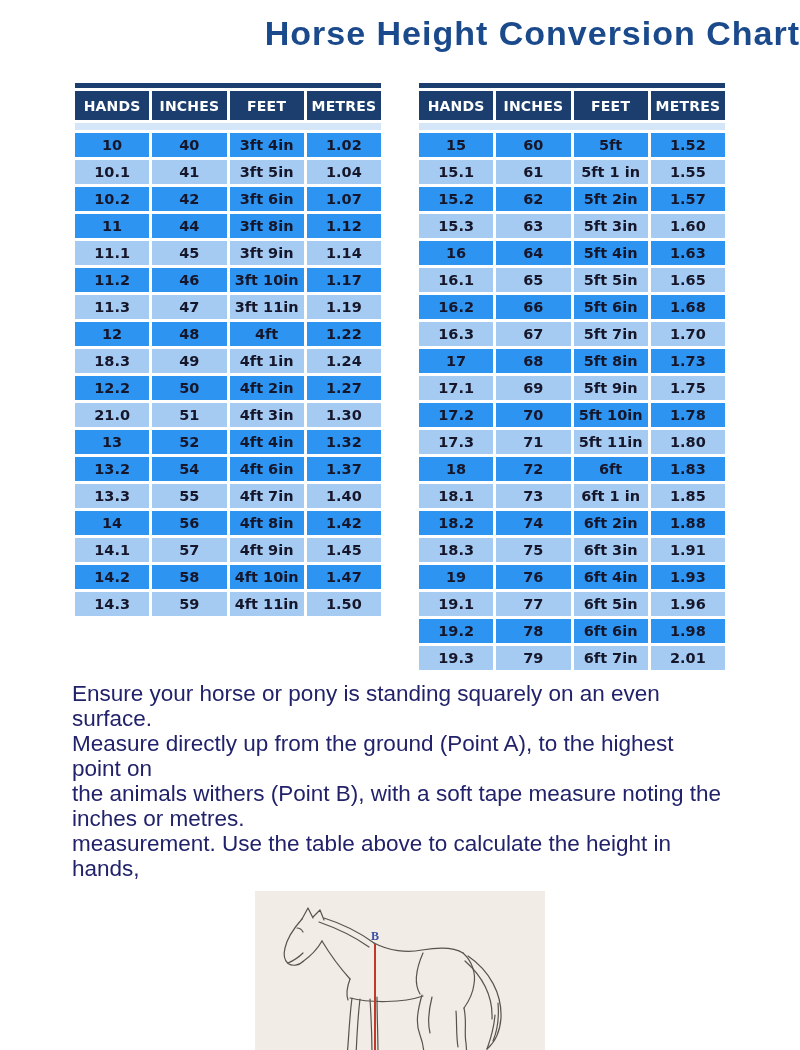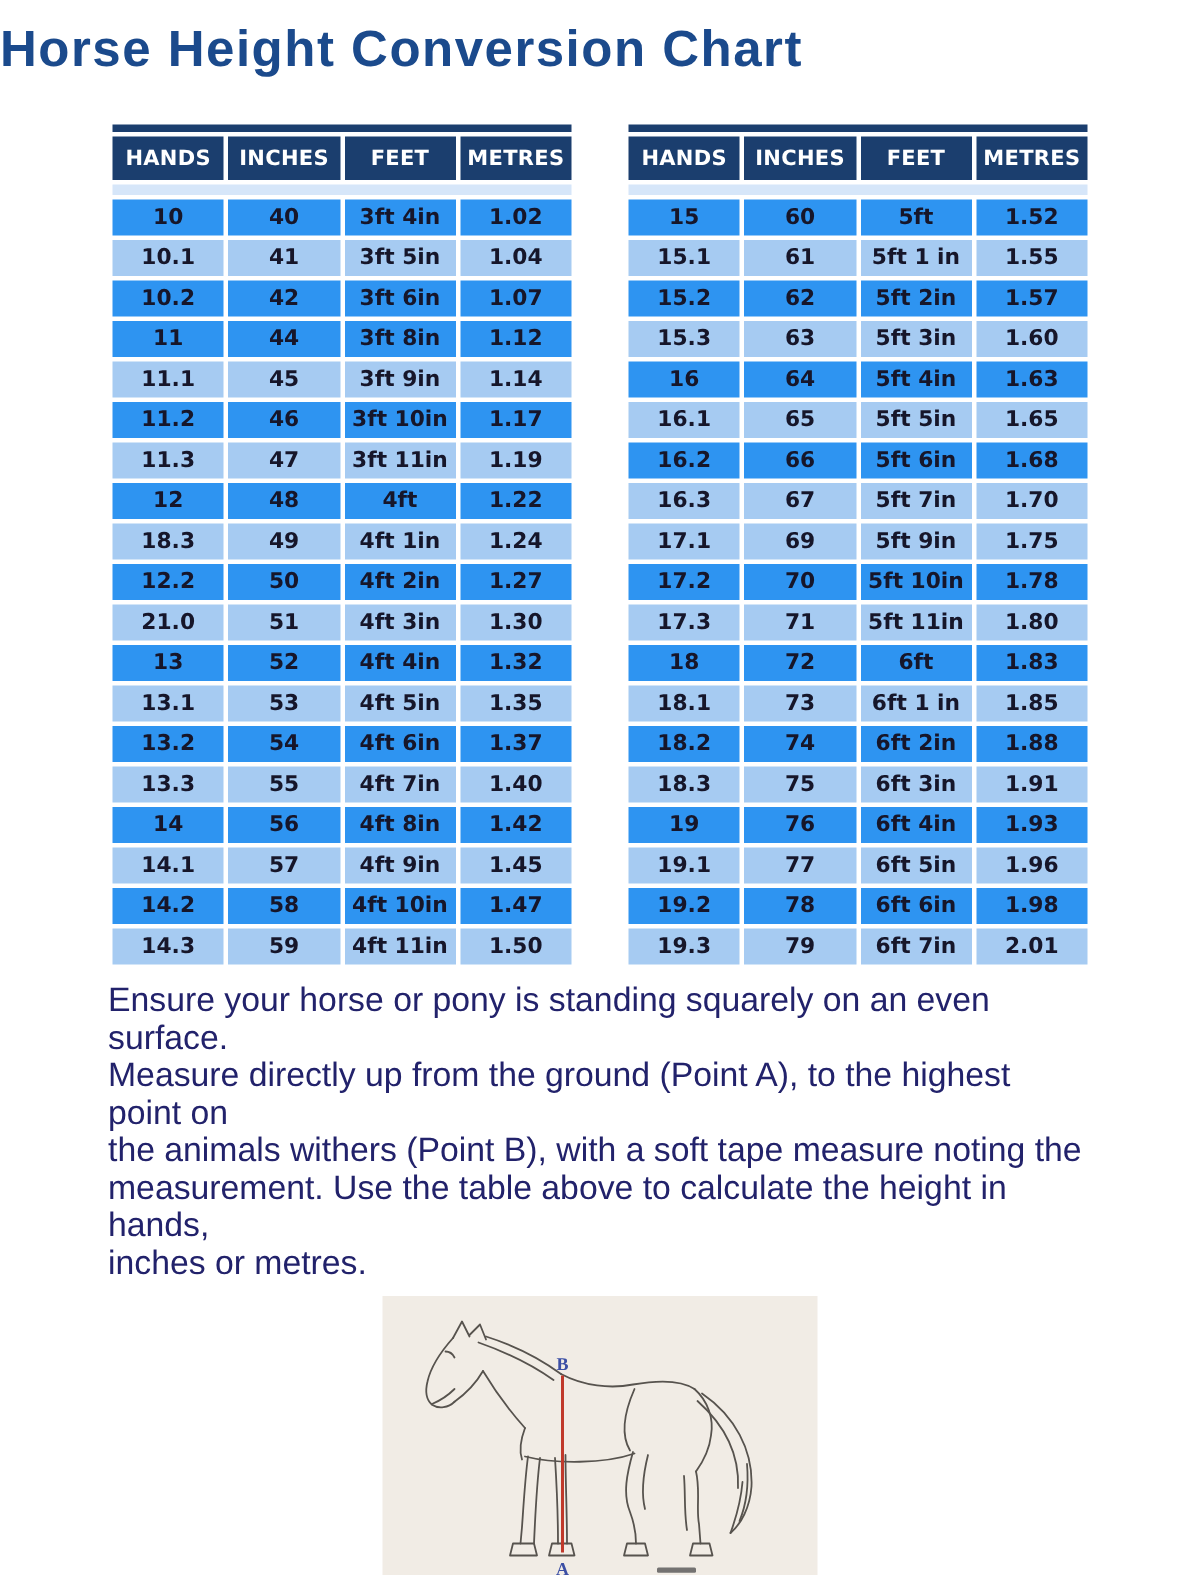--- a/index.html
+++ b/index.html
@@ -6,21 +6,21 @@
     margin: 0;
     padding: 0;
     width: 800px;
     height: 1050px;
     background: #ffffff;
     overflow: hidden;
     font-family: "DejaVu Sans", sans-serif;
   }
   .title {
     margin: 14px 0 0 0;
-    text-align: left;
+    text-align: right;
     font-family: "Liberation Sans", sans-serif;
     font-weight: bold;
     font-size: 34px;
     letter-spacing: 1px;
     color: #1b4a8c;
   }
   .tables {
     display: flex;
     gap: 32px;
     margin: 30px 72px 0 72px;
@@ -171,26 +171,20 @@
             <td>51</td>
             <td>4ft 3in</td>
             <td>1.30</td>
           </tr>
           <tr class="dark">
             <td>13</td>
             <td>52</td>
             <td>4ft 4in</td>
             <td>1.32</td>
           </tr>
-          <tr class="light">
-            <td>13.1</td>
-            <td>53</td>
-            <td>4ft 5in</td>
-            <td>1.35</td>
-          </tr>
           <tr class="dark">
             <td>13.2</td>
             <td>54</td>
             <td>4ft 6in</td>
             <td>1.37</td>
           </tr>
           <tr class="light">
             <td>13.3</td>
             <td>55</td>
             <td>4ft 7in</td>
@@ -280,20 +274,26 @@
             <td>66</td>
             <td>5ft 6in</td>
             <td>1.68</td>
           </tr>
           <tr class="light">
             <td>16.3</td>
             <td>67</td>
             <td>5ft 7in</td>
             <td>1.70</td>
           </tr>
+          <tr class="dark">
+            <td>17</td>
+            <td>68</td>
+            <td>5ft 8in</td>
+            <td>1.73</td>
+          </tr>
           <tr class="light">
             <td>17.1</td>
             <td>69</td>
             <td>5ft 9in</td>
             <td>1.75</td>
           </tr>
           <tr class="dark">
             <td>17.2</td>
             <td>70</td>
             <td>5ft 10in</td>
@@ -356,22 +356,22 @@
         </tbody>
     </table>
   </div>
 
 </div>
 
 <div class="instructions">
   <span>Ensure your horse or pony is standing squarely on an even surface.</span>
   <span>Measure directly up from the ground (Point A), to the highest point on</span>
   <span>the animals withers (Point B), with a soft tape measure noting the</span>
+  <span>inches or metres.</span>
   <span>measurement. Use the table above to calculate the height in hands,</span>
-  <span>inches or metres.</span>
 </div>
 
 <div class="figure">
   <svg width="290" height="194" viewBox="0 0 290 194">
     <g fill="none" stroke="#57534e" stroke-width="1.2" stroke-linecap="round" stroke-linejoin="round">
 
       <path d="M47 28 L53 17 L58 27 M58 26 L65 19 L69 29"></path>
 
       <path d="M47 28 C39 37 32 48 30 57 C28.5 63 29 69 33 72.5 C37.5 75.5 44 74.5 48 70.5"></path>
       <path d="M33 72 C39 69.5 44 66 48 62"></path>

